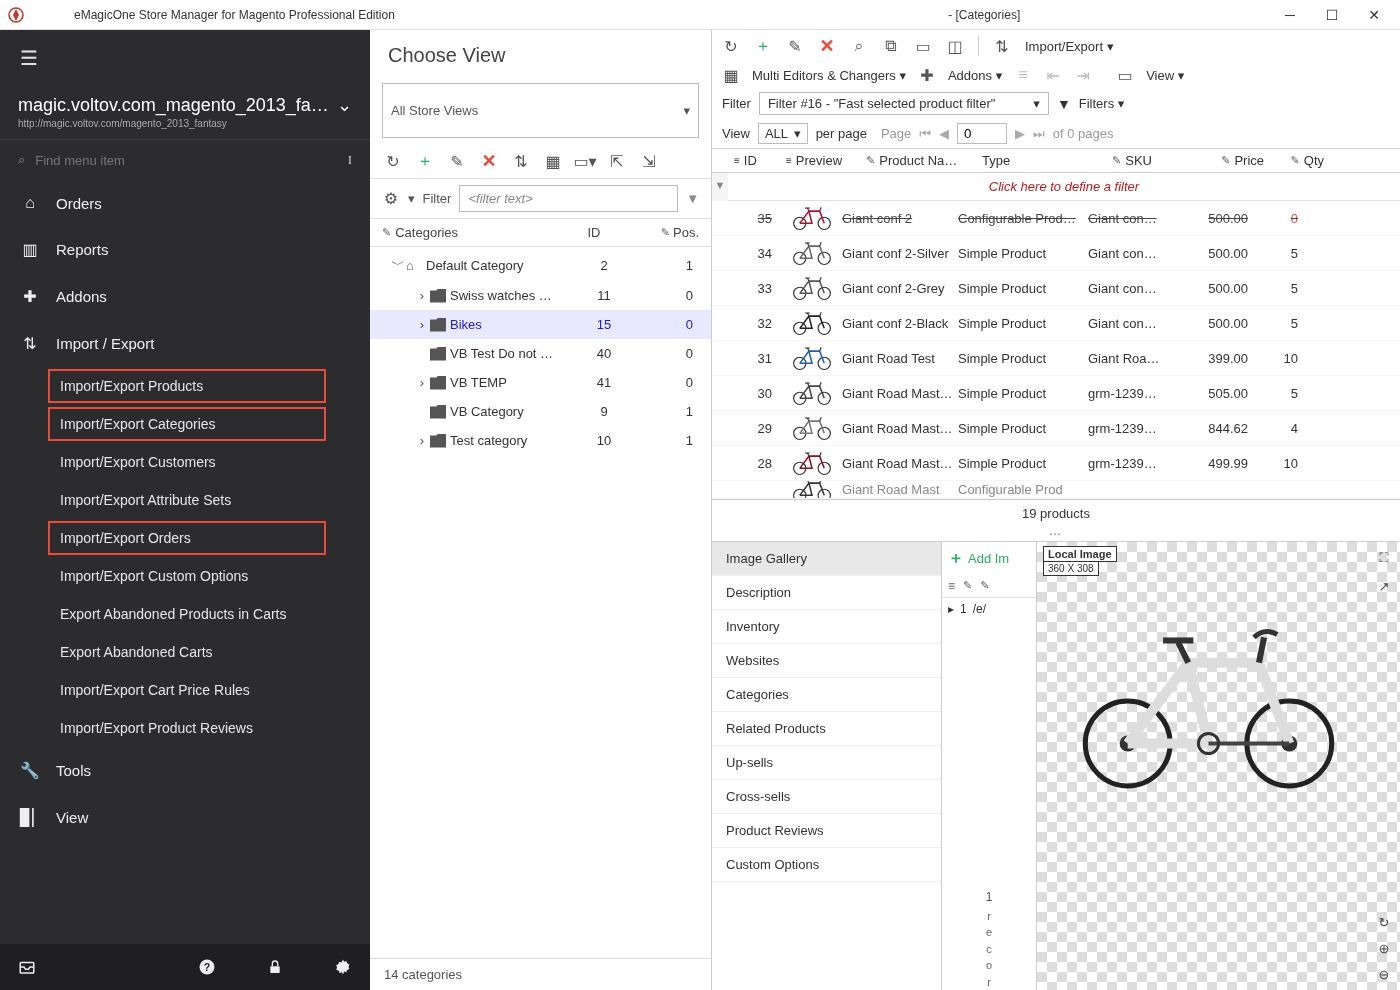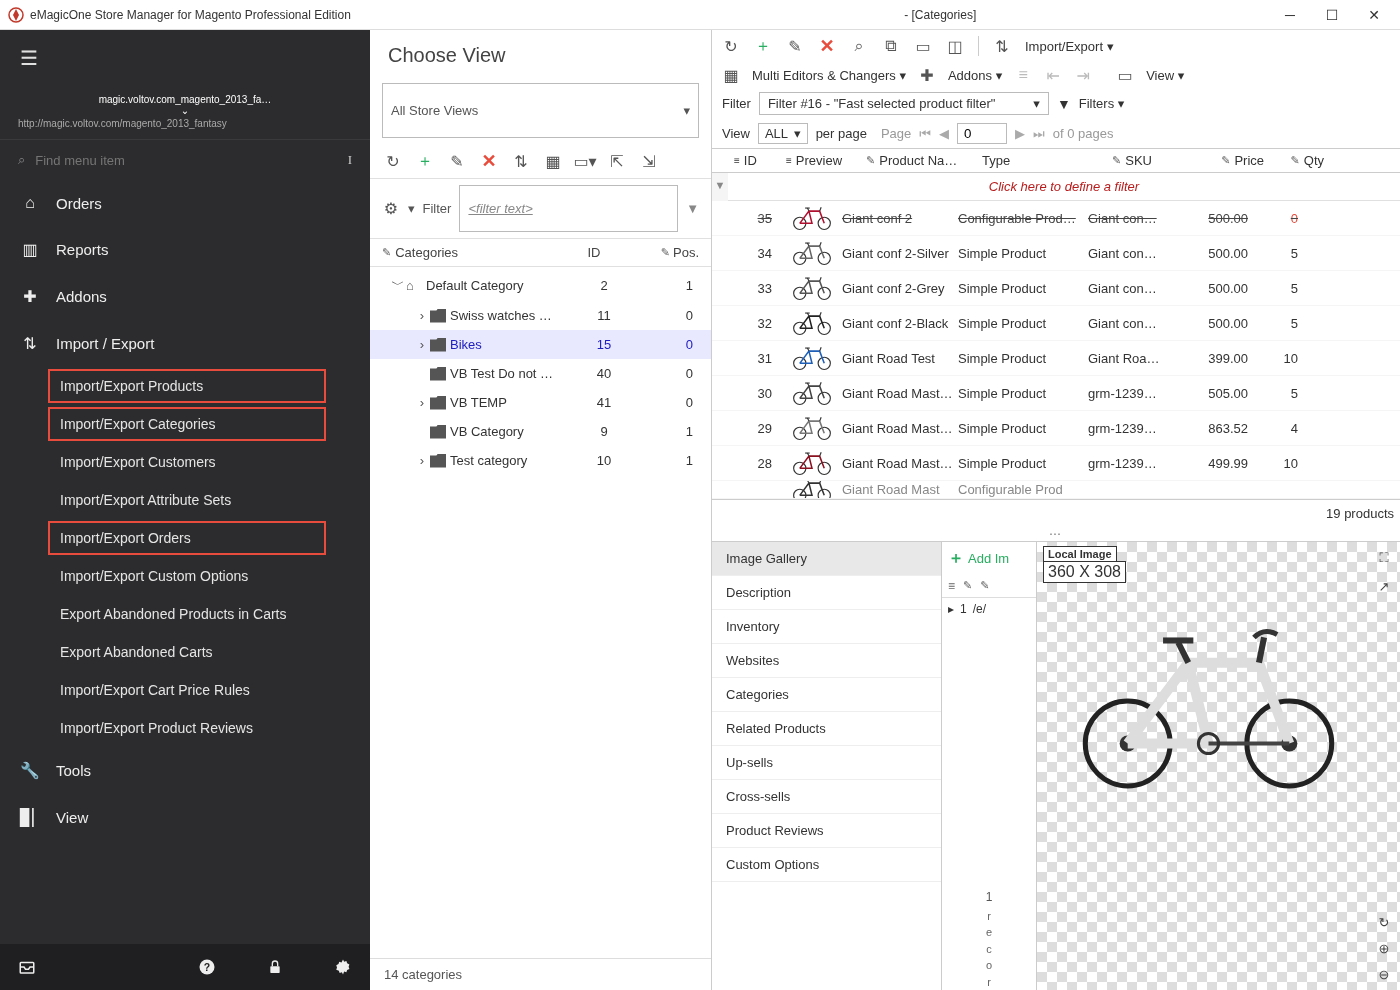--- a/index.html
+++ b/index.html
@@ -1,55 +1,55 @@
 <!DOCTYPE html>
 <html><head>
 <meta charset="utf-8">
 <style>
 * { box-sizing: border-box; margin: 0; padding: 0; }
 body { font-family: "Segoe UI", sans-serif; font-size: 13px; background: #fff; width: 1400px; height: 990px; overflow: hidden; color: #333; }
 
 
-.title-bar { height: 30px; background: #fff; display: flex; align-items: center; padding: 0 8px; border-bottom: 1px solid #ddd; }
+.title-bar { height: 30px; background: #fff; display: flex; align-items: center; padding: 0 8px; border-bottom: 1px solid #ddd; gap: 44px; }
 .title-logo { width: 16px; height: 16px; margin-right: 6px; color: #c0392b; display:flex; align-items:center; justify-content:center;}
 .title-text { flex: 1; font-size: 12px; color: #333; }
 .win-buttons { display: flex; gap: 22px; padding-right: 8px;}
 .win-btn { width: 20px; height: 20px; display: flex; align-items: center; justify-content: center; font-size: 14px; }
 
 
 .main { display: flex; height: calc(990px - 30px); }
 .sidebar { width: 370px; background: #2c2c2e; color: #e0e0e0; display: flex; flex-direction: column; position: relative;}
 .content { flex: 1; display: flex; }
 .center-panel { width: 342px; background: #fff; display: flex; flex-direction: column; border-right: 1px solid #ccc;}
 .right-panel { flex: 1; display: flex; flex-direction: column;}
 
 
 .hamburger { padding: 16px 20px; font-size: 20px;}
 .store-switcher { padding: 8px 18px 10px; border-bottom: 1px solid #3a3a3c;}
-.store-name { font-size: 10px; color: #fff; display:flex; align-items:center; justify-content:space-between;flex-direction:column;}
+.store-name { font-size: 18px; color: #fff; display:flex; align-items:center; justify-content:space-between;}
 .store-url { font-size: 10px; color: #aaa; margin-top: 2px;}
 .search-box { padding: 12px 18px; display: flex; align-items: center; gap: 10px; color: #888;}
 .search-input { background: transparent; border: none; color: #aaa; font-size: 13px; outline: none; flex:1;}
 .nav-item { display: flex; align-items: center; gap: 16px; padding: 14px 20px; font-size: 15px; color: #eee;}
 .nav-item .icon { width: 20px; text-align: center; font-size:16px;}
 .sub-item { padding: 11px 20px 11px 60px; font-size: 14px; color: #e5e5e5;}
 .sub-item.hl { border: 2px solid #e74c3c; margin: 2px 44px 2px 48px; padding: 7px 10px;}
 .sidebar-bottom { position:absolute; bottom:0; left:0; right:0; height:46px; background:#1f1f21; display:flex; align-items:center; padding: 0 18px; gap: 50px; justify-content:flex-end;}
 .sidebar-bottom .left-ic { position:absolute; left:18px;}
 .sb-icon { width:18px; height:18px; color:#eee; display:flex; align-items:center; justify-content:center;}
 
 
 .cp-header { padding: 14px 18px 10px; font-size: 20px; font-weight: 400; color: #444;}
 .store-select { margin: 6px 12px; border: 1px solid #bbb; padding: 19px 8px; display:flex; justify-content:space-between; align-items:center; font-size:13px; color:#555;}
 .cp-toolbar { display:flex; align-items:center; gap: 14px; padding: 8px 14px; border-bottom: 1px solid #e0e0e0;}
 .tb-ic { width:18px; height:18px; display:flex; align-items:center; justify-content:center; color:#555; font-size:16px;}
 .tb-ic.green { color:#27ae60;}
 .tb-ic.red { color:#e74c3c; font-size:18px; font-weight:bold;}
 .cp-filter { display:flex; align-items:center; gap:8px; padding: 6px 12px; border-bottom: 1px solid #e0e0e0; font-size:13px; color:#555;}
-.cp-filter .finput { border:1px solid #bbb; padding:15px 8px; flex:1; font-style:italic; color:#888;text-decoration:underline;}
+.cp-filter .finput { border:1px solid #bbb; padding:5px 8px; flex:1; font-style:italic; color:#888;}
 .cat-head { display:flex; padding: 6px 12px; font-size:13px; color:#444; border-bottom:1px solid #e0e0e0;}
 .cat-head .c1 { flex:1; display:flex; align-items:center; gap:4px;}
 .cat-head .c2 { width:70px; text-align:center;}
 .cat-head .c3 { width:70px; text-align:right; display:flex; align-items:center; justify-content:flex-end; gap:3px;}
 .pen-ic { font-size:11px; color:#666;}
 .tree { padding: 2px 0; flex:1;}
 .tree-row { display:flex; align-items:center; padding: 7px 12px; font-size:13px;}
 .tree-row .indent { display:inline-block;}
 .tree-row .tw { width:16px; text-align:center; color:#555;}
 .tree-row .fold { width:16px; height:14px; background:#555; display:inline-block; margin-right:4px; clip-path: polygon(0 15%, 40% 15%, 50% 0, 100% 0, 100% 100%, 0 100%);}
@@ -84,34 +84,34 @@
 .grow { display:flex; align-items:center; height:35px; font-size:13px; border-bottom:1px solid #f5f5f5;}
 .grow .g-id { width:70px; text-align:right; padding-right:10px;}
 .grow .g-prev { width:60px; height:30px; display:flex; align-items:center; justify-content:center;}
 .grow .g-name { width:116px; white-space:nowrap; overflow:hidden; text-overflow:ellipsis;}
 .grow .g-type { width:130px; white-space:nowrap; overflow:hidden; text-overflow:ellipsis;}
 .grow .g-sku { width:90px; white-space:nowrap; overflow:hidden; text-overflow:ellipsis;}
 .grow .g-price { width:70px; text-align:right;}
 .grow .g-qty { width:50px; text-align:right;}
 .grow.strike { text-decoration: line-through; color:#444;}
 .grow .bike-svg { width:48px; height:26px;}
-.grid-status { border-top:1px solid #ccc; text-align:right; padding:6px; font-size:13px; color:#333;}
+.grid-status { border-top:1px solid #ccc; text-align:center; padding:6px; font-size:13px; color:#333;}
 
 .bottom-split { display:flex; flex:1; border-top:1px solid #ccc;}
 .dots { text-align:center; color:#777; font-size:12px; letter-spacing:2px;}
 .tabs-col { width:230px; border-right:1px solid #ccc;}
 .tab-item { padding: 9px 14px; font-size:13px; border-bottom:1px solid #eee;}
 .tab-item.active { background:#e8e8e8; font-weight:500;}
 .gallery-col { width:95px; border-right:1px solid #ccc; display:flex; flex-direction:column;}
 .add-img { color:#27ae60; padding:6px; font-size:13px; display:flex; align-items:center; gap:4px; white-space:nowrap; overflow:hidden;}
 .gal-head { display:flex; gap:8px; padding:4px 6px; border-bottom:1px solid #ddd; color:#666; font-size:12px;}
 .gal-row { display:flex; gap:6px; padding:4px 6px; font-size:12px;}
 .preview-col { flex:1; position:relative; background-image: repeating-conic-gradient(#ddd 0 25%, #fff 0 50%); background-size: 20px 20px;}
 .preview-label { position:absolute; top:4px; left:6px; background:#fff; border:1px solid #333; padding:1px 4px; font-size:11px; font-weight:bold;}
-.preview-size { position:absolute; top:4px; left:6px; margin-top:0; background:#fff; border:1px solid #333; padding:1px 4px; font-size:16px; top:19px;}
+.preview-size { position:absolute; top:4px; left:6px; margin-top:0; background:#fff; border:1px solid #333; padding:1px 4px; font-size:10px; top:19px;}
 .prev-ics { position:absolute; top:6px; right:6px; display:flex; flex-direction:column; gap:8px;}
 .prev-ics2 { position:absolute; bottom:6px; right:6px; display:flex; flex-direction:column; gap:6px;}
 .p-ic { width:20px; height:20px; display:flex; align-items:center; justify-content:center; color:#444;}
 .bike-large { position:absolute; top:50px; left:20px; right:40px; bottom:20px;}
 
 </style>
 </head>
 <body>
 
 <div class="title-bar">
@@ -512,21 +512,21 @@
                 <circle cx="46" cy="24" r="8" fill="none" stroke="#333" stroke-width="1.5"></circle>
                 <path d="M14 24 L26 8 L40 8 L46 24 M26 8 L30 24 L14 24" fill="none" stroke="#777" stroke-width="2"></path>
                 <line x1="40" y1="8" x2="42" y2="3" stroke="#333" stroke-width="1.5"></line>
                 <line x1="26" y1="8" x2="24" y2="4" stroke="#333" stroke-width="1.5"></line>
                 <line x1="21" y1="4" x2="27" y2="4" stroke="#333" stroke-width="1.5"></line>
               </svg>
             </div>
             <div class="g-name">Giant Road Mast…</div>
             <div class="g-type">Simple Product</div>
             <div class="g-sku">grm-1239…</div>
-            <div class="g-price">863.52</div>
+            <div class="g-price">844.62</div>
             <div class="g-qty" style="">4</div>
           </div>
           <div class="grow">
             <div class="g-id">28</div>
             <div class="g-prev">
               <svg class="bike-svg" viewBox="0 0 60 34">
                 <circle cx="14" cy="24" r="8" fill="none" stroke="#333" stroke-width="1.5"></circle>
                 <circle cx="46" cy="24" r="8" fill="none" stroke="#333" stroke-width="1.5"></circle>
                 <path d="M14 24 L26 8 L40 8 L46 24 M26 8 L30 24 L14 24" fill="none" stroke="#8a1020" stroke-width="2"></path>
                 <line x1="40" y1="8" x2="42" y2="3" stroke="#333" stroke-width="1.5"></line>

